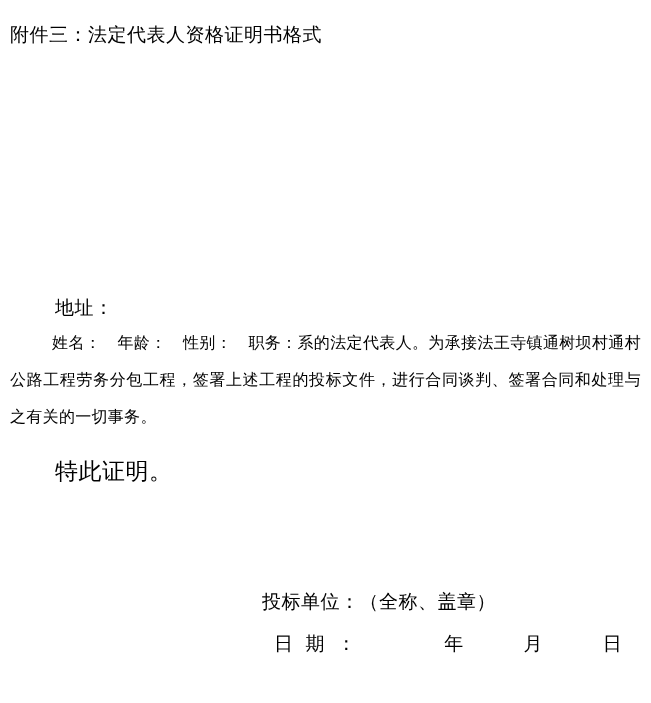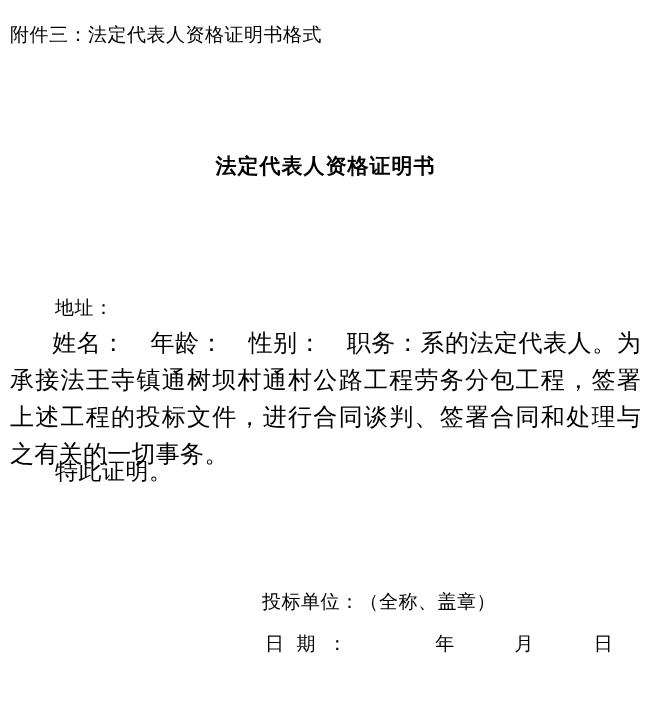--- a/index.html
+++ b/index.html
@@ -48,21 +48,21 @@
     letter-spacing: 0.5px;
   }
   .field-unit { top: 240px; }
   .field-addr { top: 286px; margin-top: 8px; }
 
   .body-para {
     position: absolute;
     top: 326px;
     left: 10px;
     width: 631px;
-    font-size: 24px;
+    font-size: 16px;
     line-height: 37px;
     letter-spacing: 0.3px;
     text-align: justify;
     text-justify: inter-ideograph;
   }
   .body-para .indent {
     display: inline-block;
     width: 42px;
   }
   .certify-line {
@@ -79,38 +79,37 @@
     left: 262px;
     font-size: 19px;
     line-height: 30px;
     letter-spacing: 0.5px;
     white-space: nowrap;
     margin-top: 43px;
   }
   .date-line {
     position: absolute;
     top: 630px;
-    left: 265px;
+    left: 274px;
     font-size: 19px;
     line-height: 30px;
     letter-spacing: 0.5px;
     white-space: nowrap;
   }
   .date-line .gap-a { display: inline-block; width: 64px; }
   .date-line .gap-b { display: inline-block; width: 36px; }
   .date-line .gap-c { display: inline-block; width: 36px; }
 </style>
 </head>
 <body>
 
 <div class="page">
 
   <div class="attachment-line">附件三：法定代表人资格证明书格式</div>
 
-  <div class="doc-title">法定代表人资格证明书</div>
 
 
   <div class="field-block field-addr">地址：</div>
 
   <div class="body-para">
     <span class="indent"></span><span>姓名：　年龄：　性别：　职务：系的法定代表人。为承接法王寺镇通树坝村通村公路工程劳务分包工程，签署上述工程的投标文件，进行合同谈判、签署合同和处理与之有关的一切事务。</span>
   </div>
 
   <div class="certify-line">特此证明。</div>
 

